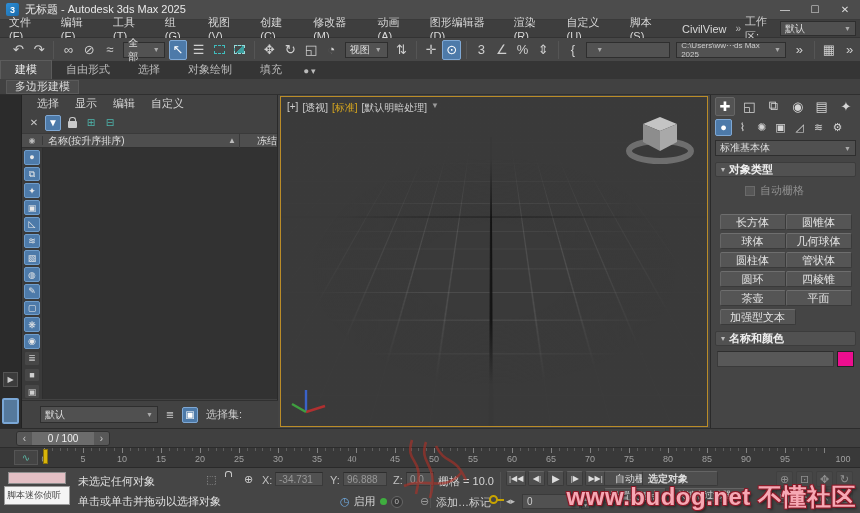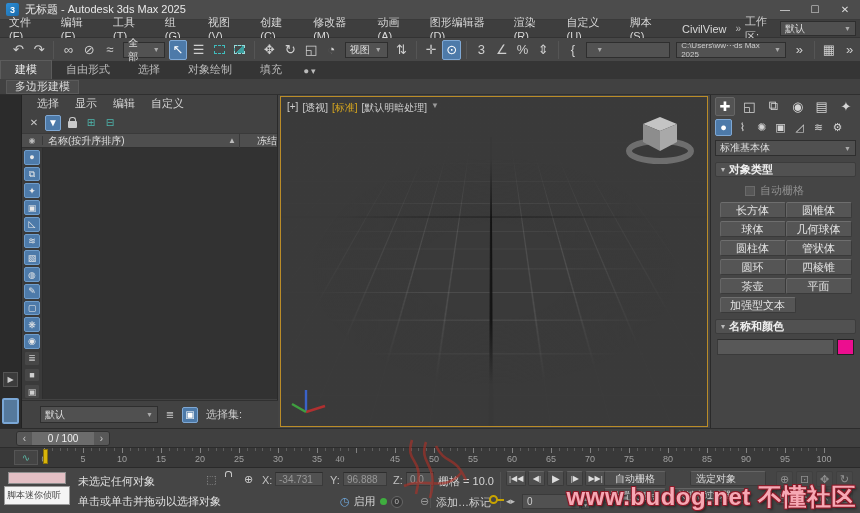--- a/index.html
+++ b/index.html
@@ -96,21 +96,21 @@
   .cmd-tab.active { background:#535353; border:1px solid #666; color:#fff; }
   #cmd-cats { display:flex; height:20px; align-items:center; padding:0 4px; gap:2px; }
   .cmd-cat { width:17px; height:17px; display:flex; align-items:center; justify-content:center; color:#d5d5d5; font-size:11px; border-radius:2px; }
   .cmd-cat.on { background:#4d7aa9; border:1px solid #7fa8d4; color:#fff; }
   #class-dd { margin:3px 4px 0; height:16px; }
   .rollout { margin:6px 4px 0; height:15px; background:#515151; border:1px solid #3c3c3c; border-radius:2px; display:flex; align-items:center; font-size:11px; font-weight:bold; color:#eee; padding:0 5px; gap:4px; }
   .rollout .rarr { font-size:8px; color:#bbb; }
   #autogrid-row { display:flex; align-items:center; gap:5px; margin:6px 0 2px 34px; }
   #autogrid-box { width:10px; height:10px; background:#565656; border:1px solid #6a6a6a; }
   #autogrid-label { font-size:11px; color:#8f8f8f; }
-  #obj-grid { display:grid; grid-template-columns:66px 66px; gap:3px 0; justify-content:center; margin-top:4px; }
+  #obj-grid { display:grid; grid-template-columns:66px 66px; gap:3px 0; justify-content:center; margin-top:16px; }
   .obj-btn { height:16px; background:#555; border:1px solid #3a3a3a; border-top-color:#6e6e6e; border-left-color:#666; border-radius:2px; color:#e3e3e3; font-size:11px; display:flex; align-items:center; justify-content:center; }
   .obj-btn.wide { grid-column:1 / 2; width:76px; }
   #name-row { display:flex; align-items:center; gap:3px; margin:5px 6px 0; }
   #name-field { flex:1; height:16px; background:#585858; border:1px solid #3a3a3a; border-top-color:#2e2e2e; }
   #object-color-swatch { width:17px; height:16px; border:1px solid #222; }
 
   
   #timesliderrow { position:absolute; left:0; top:428px; width:860px; height:20px; background:#404040; border-top:1px solid #2c2c2c; border-bottom:1px solid #2c2c2c; }
   #timeslider { position:absolute; left:16px; top:2px; height:15px; display:flex; border:1px solid #303030; border-radius:3px; overflow:hidden; }
   .ts-arr { width:15px; background:#585858; color:#ccc; font-size:10px; display:flex; align-items:center; justify-content:center; }
@@ -452,21 +452,21 @@
         <div class="tickmin" style="left: 293.6px;"></div>
         <div class="tickmin" style="left: 301.4px;"></div>
         <div class="tickmin" style="left: 309.2px;"></div>
         <div class="tickmaj" style="left: 317px;"></div>
         <div class="ticklabel" style="left: 317px;">35</div>
         <div class="tickmin" style="left: 324.8px;"></div>
         <div class="tickmin" style="left: 332.6px;"></div>
         <div class="tickmin" style="left: 340.4px;"></div>
         <div class="tickmin" style="left: 348.2px;"></div>
         <div class="tickmaj" style="left: 356px;"></div>
-        <div class="ticklabel" style="left: 340px; font-family: Liberation Serif, serif;">40</div>
+        <div class="ticklabel" style="left: 352px; font-family: Liberation Serif, serif;">40</div>
         <div class="tickmin" style="left: 363.8px;"></div>
         <div class="tickmin" style="left: 371.6px;"></div>
         <div class="tickmin" style="left: 379.4px;"></div>
         <div class="tickmin" style="left: 387.2px;"></div>
         <div class="tickmaj" style="left: 395px;"></div>
         <div class="ticklabel" style="left: 395px;">45</div>
         <div class="tickmin" style="left: 402.8px;"></div>
         <div class="tickmin" style="left: 410.6px;"></div>
         <div class="tickmin" style="left: 418.4px;"></div>
         <div class="tickmin" style="left: 426.2px;"></div>
@@ -524,21 +524,21 @@
         <div class="tickmin" style="left: 761.6px;"></div>
         <div class="tickmin" style="left: 769.4px;"></div>
         <div class="tickmin" style="left: 777.2px;"></div>
         <div class="tickmaj" style="left: 785px;"></div>
         <div class="ticklabel" style="left: 785px;">95</div>
         <div class="tickmin" style="left: 792.8px;"></div>
         <div class="tickmin" style="left: 800.6px;"></div>
         <div class="tickmin" style="left: 808.4px;"></div>
         <div class="tickmin" style="left: 816.2px;"></div>
         <div class="tickmaj" style="left: 824px;"></div>
-        <div class="ticklabel" style="left: 824px;">100</div>
+        <div class="ticklabel" style="left: 843px;">100</div>
       </div>
     <div id="frame-marker"></div>
   </div>
 
   <div id="statusbar">
     <div id="macro-box"></div>
     <div id="listener-box">脚本迷你侦听</div>
     <div id="status-line1">未选定任何对象</div>
     <div id="status-line2">单击或单击并拖动以选择对象</div>
     <span class="st-ico" style="left:206px;top:5px;">⬚</span>
@@ -570,21 +570,21 @@
       </div>
     <div id="key-ico"></div>
     <span id="frame-spin-arr">◂▸</span>
     <div id="frame-field">0</div>
     <div id="frame-spinner">
       <span>▲</span>
         <span>▼</span>
     </div>
     <div class="key-btn" style="left:604px;top:3px;width:62px;">自动栅格</div>
     <div class="key-btn" style="left:604px;top:20px;width:62px;">设置关键点</div>
-    <div class="key-btn" style="left:690px;top:3px;width:76px;justify-content:flex-start;padding-left:5px;">选定对象</div>
+    <div class="key-btn" style="left:642px;top:3px;width:76px;justify-content:flex-start;padding-left:5px;font-weight:bold;">选定对象</div>
     <div class="key-btn" style="left:670px;top:20px;width:76px;font-size:9px;">关键点过滤器...</div>
     <div id="nav-icons">
         <div class="nav-ico">⊕</div>
         <div class="nav-ico">⊡</div>
         <div class="nav-ico">✥</div>
         <div class="nav-ico">↻</div>
         <div class="nav-ico">◱</div>
         <div class="nav-ico">◔</div>
         <div class="nav-ico">⇱</div>
         <div class="nav-ico">▣</div>

